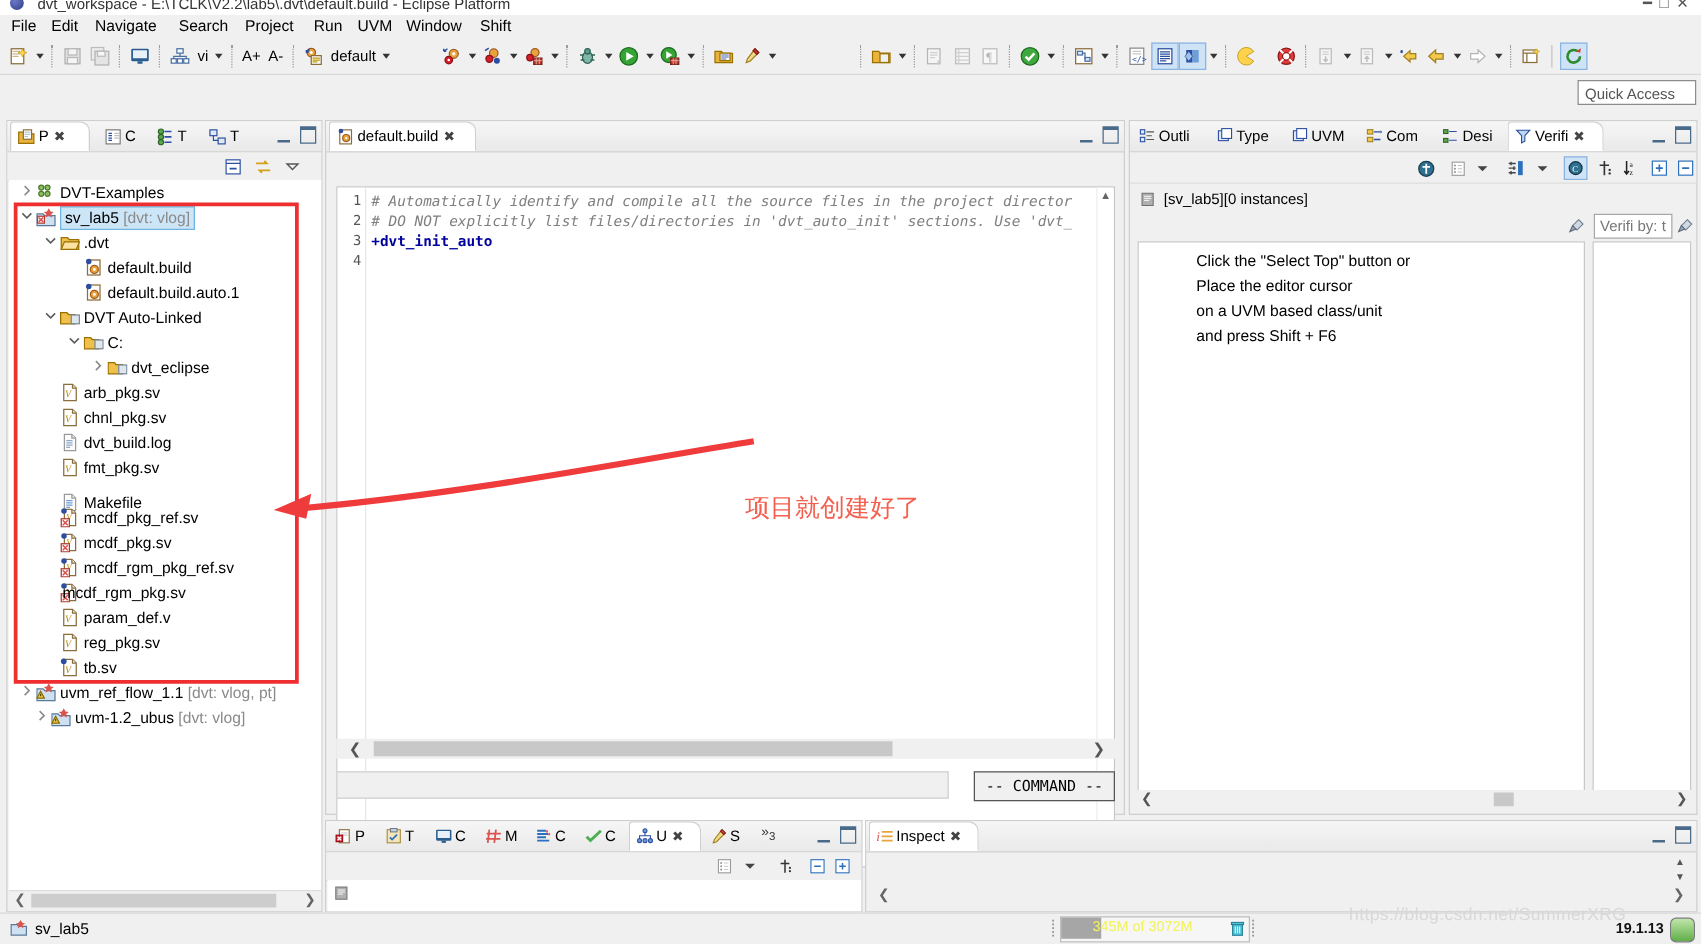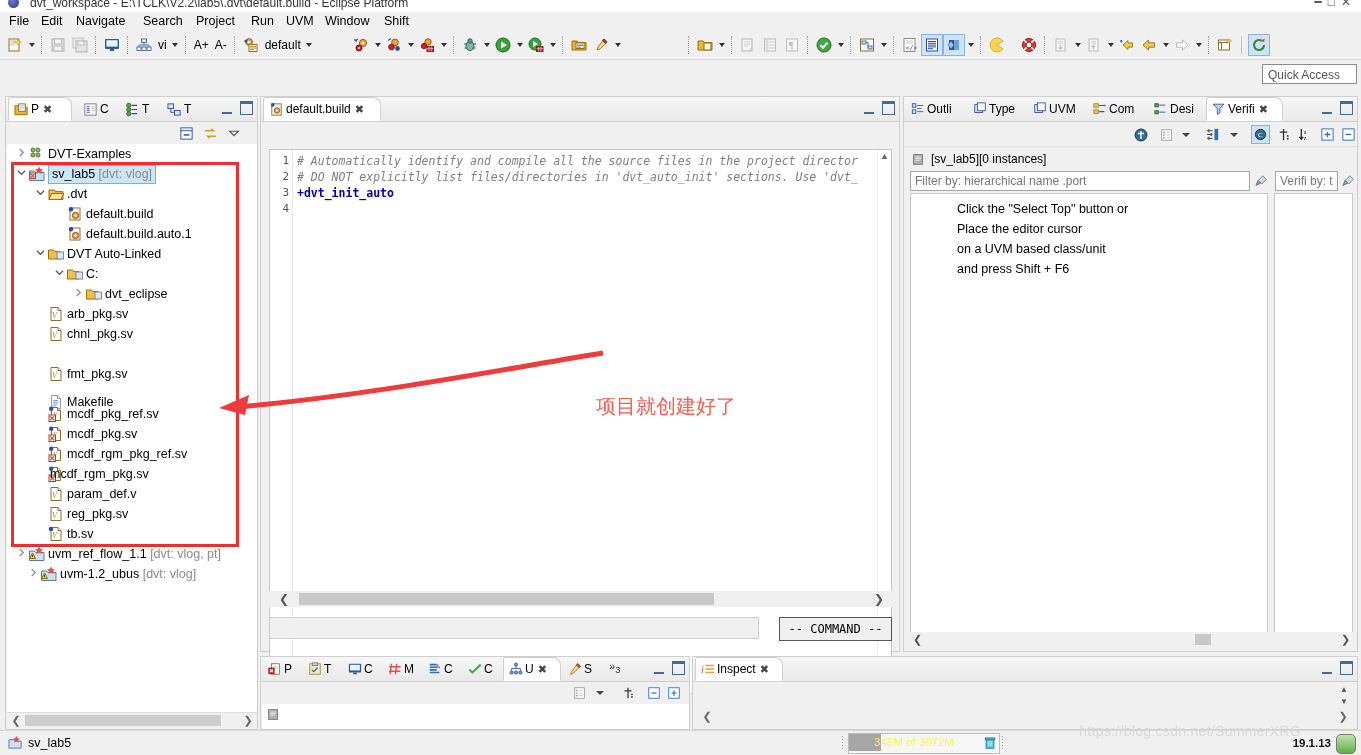--- a/index.html
+++ b/index.html
@@ -588,20 +588,28 @@
           <span class="lb" style="left: 60px;">arb_pkg.sv</span>
         </div>
         <div class="row" style="top: 180px; position: absolute; left: 0px; width: 100%;">
           <span class="ic" style="left: 41px;"><svg width="16" height="16" viewBox="0 0 16 16">
               <path d="M3 1.5h7l3 3V14.5H3z" fill="#fff" stroke="#8a6d3b"></path>
               <path d="M10 1.5v3h3" fill="#eee" stroke="#8a6d3b"></path>
               <text x="4" y="11.5" font-size="8" fill="#b8860b" font-family="serif" font-style="italic">V</text>
             </svg></span>
           <span class="lb" style="left: 60px;">chnl_pkg.sv</span>
         </div>
+        <div class="row" style="top: 200px; position: absolute; left: 0px; width: 100%;">
+          <span class="ic" style="left: 41px;"><svg width="16" height="16" viewBox="0 0 16 16">
+              <path d="M3.5 1.5h6l3 3V14.5h-9z" fill="#fbfbfb" stroke="#9a9a9a"></path>
+              <path d="M9.5 1.5v3h3" fill="#eee" stroke="#9a9a9a"></path>
+              <path d="M5 6.5h5M5 8.3h5M5 10.1h5M5 11.9h3" stroke="#8fa8c8" stroke-width=".9"></path>
+            </svg></span>
+          <span class="lb" style="left: 60px;">dvt_build.log</span>
+        </div>
         <div class="row" style="top: 220px; position: absolute; left: 0px; width: 100%;">
           <span class="ic" style="left: 41px;"><svg width="16" height="16" viewBox="0 0 16 16">
               <path d="M3 1.5h7l3 3V14.5H3z" fill="#fff" stroke="#8a6d3b"></path>
               <path d="M10 1.5v3h3" fill="#eee" stroke="#8a6d3b"></path>
               <text x="4" y="11.5" font-size="8" fill="#b8860b" font-family="serif" font-style="italic">V</text>
             </svg></span>
           <span class="lb" style="left: 60px;">fmt_pkg.sv</span>
         </div>
         <div class="row" style="top: 248px; position: absolute; left: 0px; width: 100%;">
           <span class="ic" style="left: 41px;"><svg width="16" height="16" viewBox="0 0 16 16">
@@ -884,21 +892,20 @@
 
     <div class="instline">
       <svg width="13" height="13" viewBox="0 0 16 16">
           <rect x="2" y="2" width="11" height="12" fill="#b0b0b0" stroke="#707070"></rect>
           <path d="M4 5h7M4 7h7M4 9h5" stroke="#fff" stroke-width=".9"></path>
         </svg>
       <span>[sv_lab5][0 instances]</span>
     </div>
 
     <div class="filterbar">
-      <div class="filterin" style="left:0;width:340px">Filter by: hierarchical name .port</div>
       <div class="brush" style="left:343px">
         <svg width="14" height="14" viewBox="0 0 16 16">
             <path d="M9 2l4 4-5.5 5.5-4-4z" fill="#cfd8e3" stroke="#6a7a8a"></path>
             <path d="M3.5 7.5L1 13l5.5-2.5z" fill="#9aa8b8" stroke="#5a6a7a"></path>
           </svg>
       </div>
       <div class="filterin" style="left:365px;width:63px">Verifi by: t</div>
       <div class="brush" style="left:430px">
         <svg width="14" height="14" viewBox="0 0 16 16">
             <path d="M9 2l4 4-5.5 5.5-4-4z" fill="#cfd8e3" stroke="#6a7a8a"></path>

